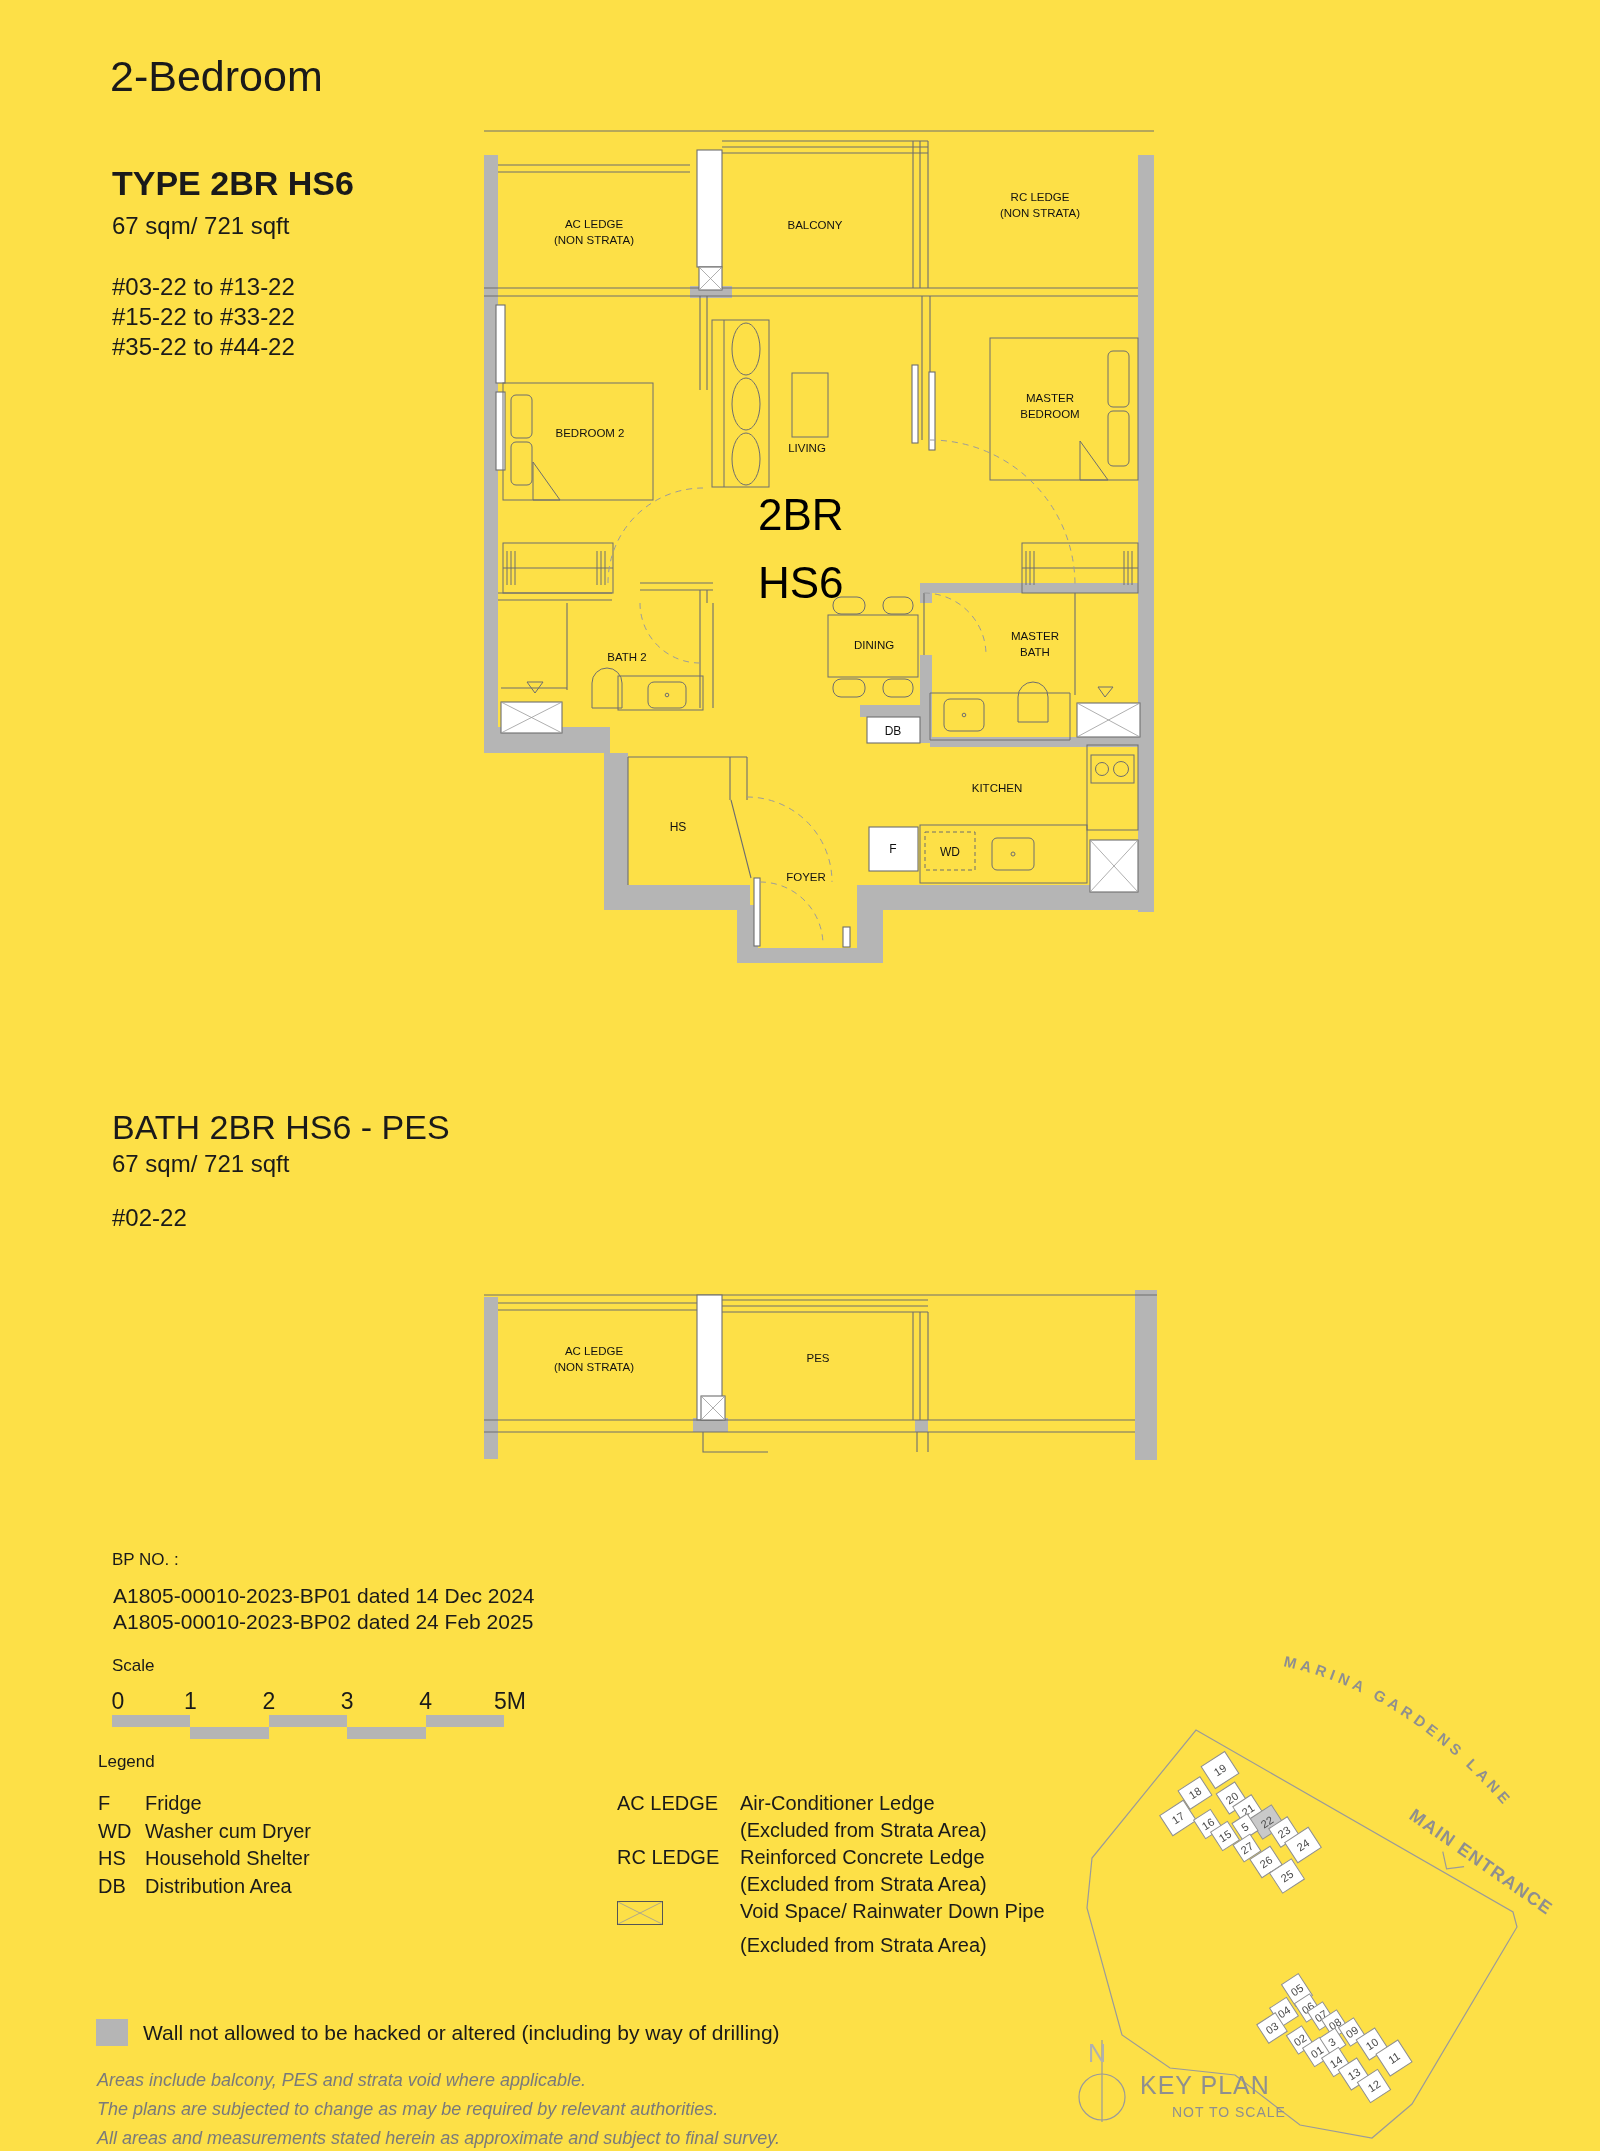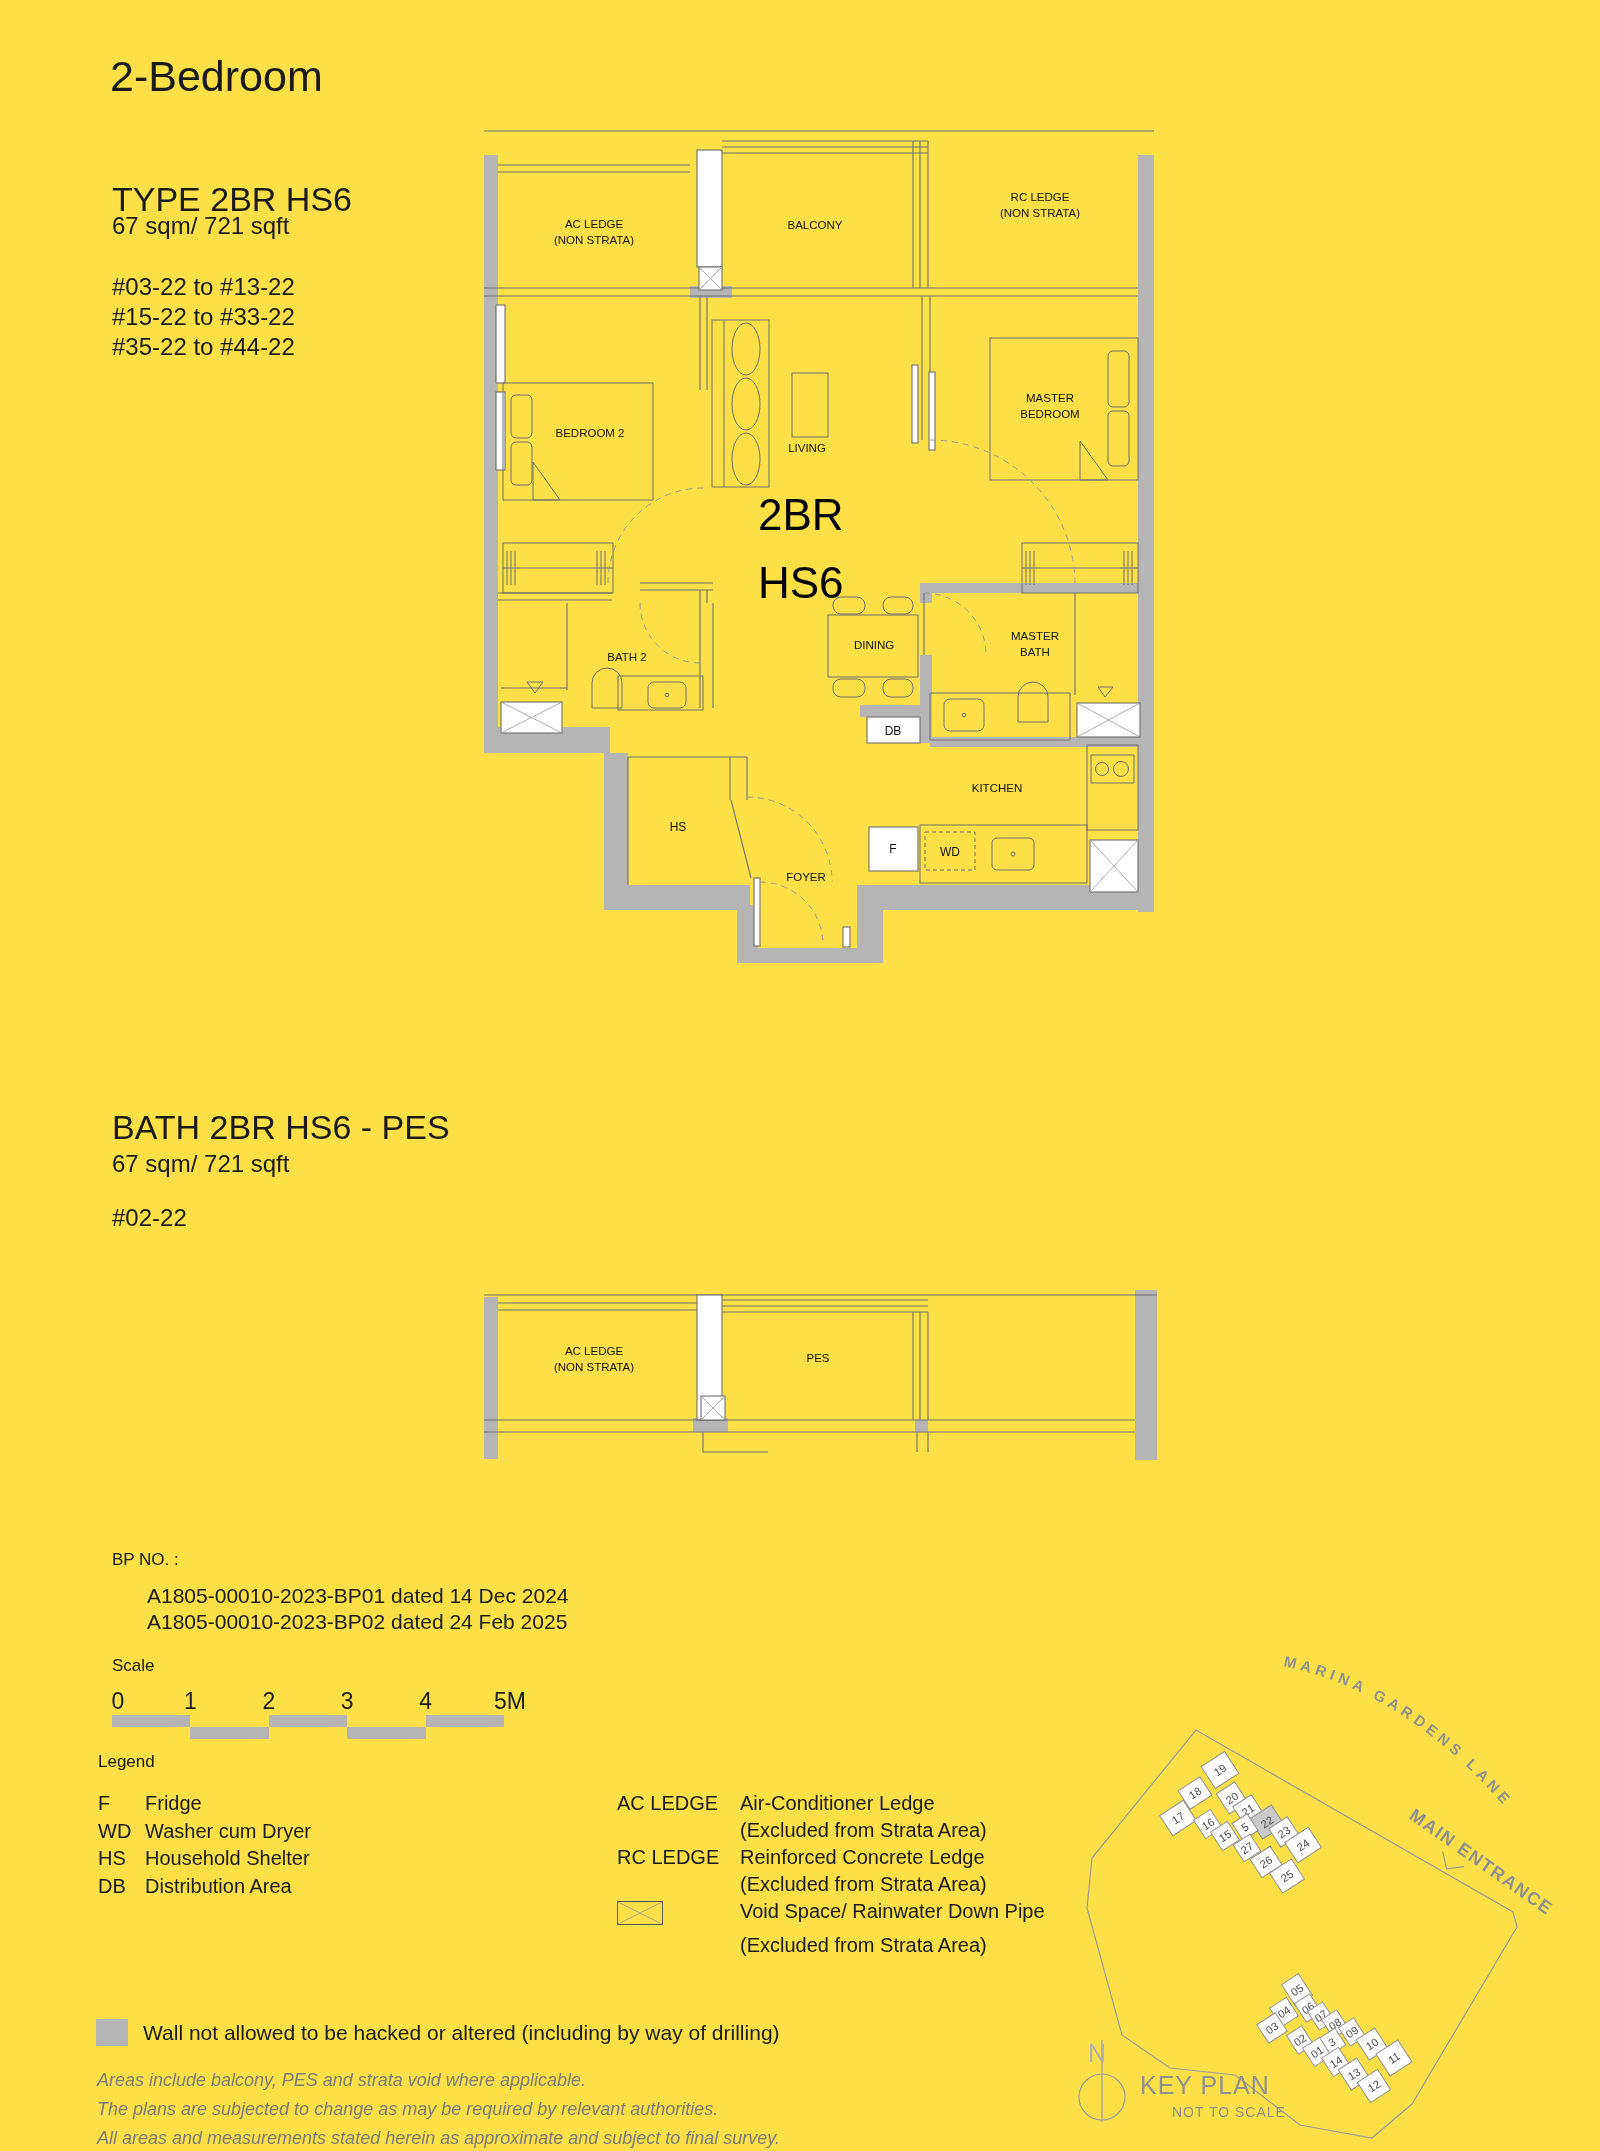--- a/index.html
+++ b/index.html
@@ -46,21 +46,21 @@
   .unit text{font-size:11px;fill:#4a4a4a;text-anchor:middle;font-family:"Liberation Sans",sans-serif;}
   .unit.hl rect{fill:#c9c9c9;}
 </style>
 </head>
 <body>
 
 <div class="page">
 
   <div class="abs t-main" style="left:110px;top:52px;">2-Bedroom</div>
 
-  <div class="abs t-type" style="left:112px;top:180px;">TYPE 2BR HS6</div>
+  <div class="abs t-type" style="left:112px;top:164px;font-weight:bold;">TYPE 2BR HS6</div>
   <div class="abs t-area" style="left:112px;top:212px;">67 sqm/ 721 sqft</div>
   <div class="abs t-stack" style="left:112px;top:272px;">
     <div>#03-22 to #13-22</div>
     <div>#15-22 to #33-22</div>
     <div>#35-22 to #44-22</div>
   </div>
 
   <svg style="left:480px;top:110px;" width="690" height="870" viewBox="480 110 690 870">
 
     <g>
@@ -228,21 +228,21 @@
     <g>
       <rect class="fn" x="701" y="1396" width="24" height="24"></rect>
       <path class="ln2" d="M701 1396 L725 1420 M725 1396 L701 1420"></path>
     </g>
     <text class="lbl" x="594" y="1355">AC LEDGE</text>
     <text class="lbl" x="594" y="1371">(NON STRATA)</text>
     <text class="lbl" x="818" y="1362">PES</text>
   </svg>
 
   <div class="abs t-label" style="left:112px;top:1550px;">BP NO. :</div>
-  <div class="abs t-bp" style="left:113px;top:1583px;margin-left:34px;">
+  <div class="abs t-bp" style="left:113px;top:1583px;">
     <div>A1805-00010-2023-BP01 dated 14 Dec 2024</div>
     <div>A1805-00010-2023-BP02 dated 24 Feb 2025</div>
   </div>
 
   <div class="abs t-label" style="left:112px;top:1656px;">Scale</div>
   <div class="scale-wrap">
     <div class="scale-nums">
       <span style="left:6px;">0</span>
       <span style="left:78.4px;">1</span>
       <span style="left:156.8px;">2</span>

